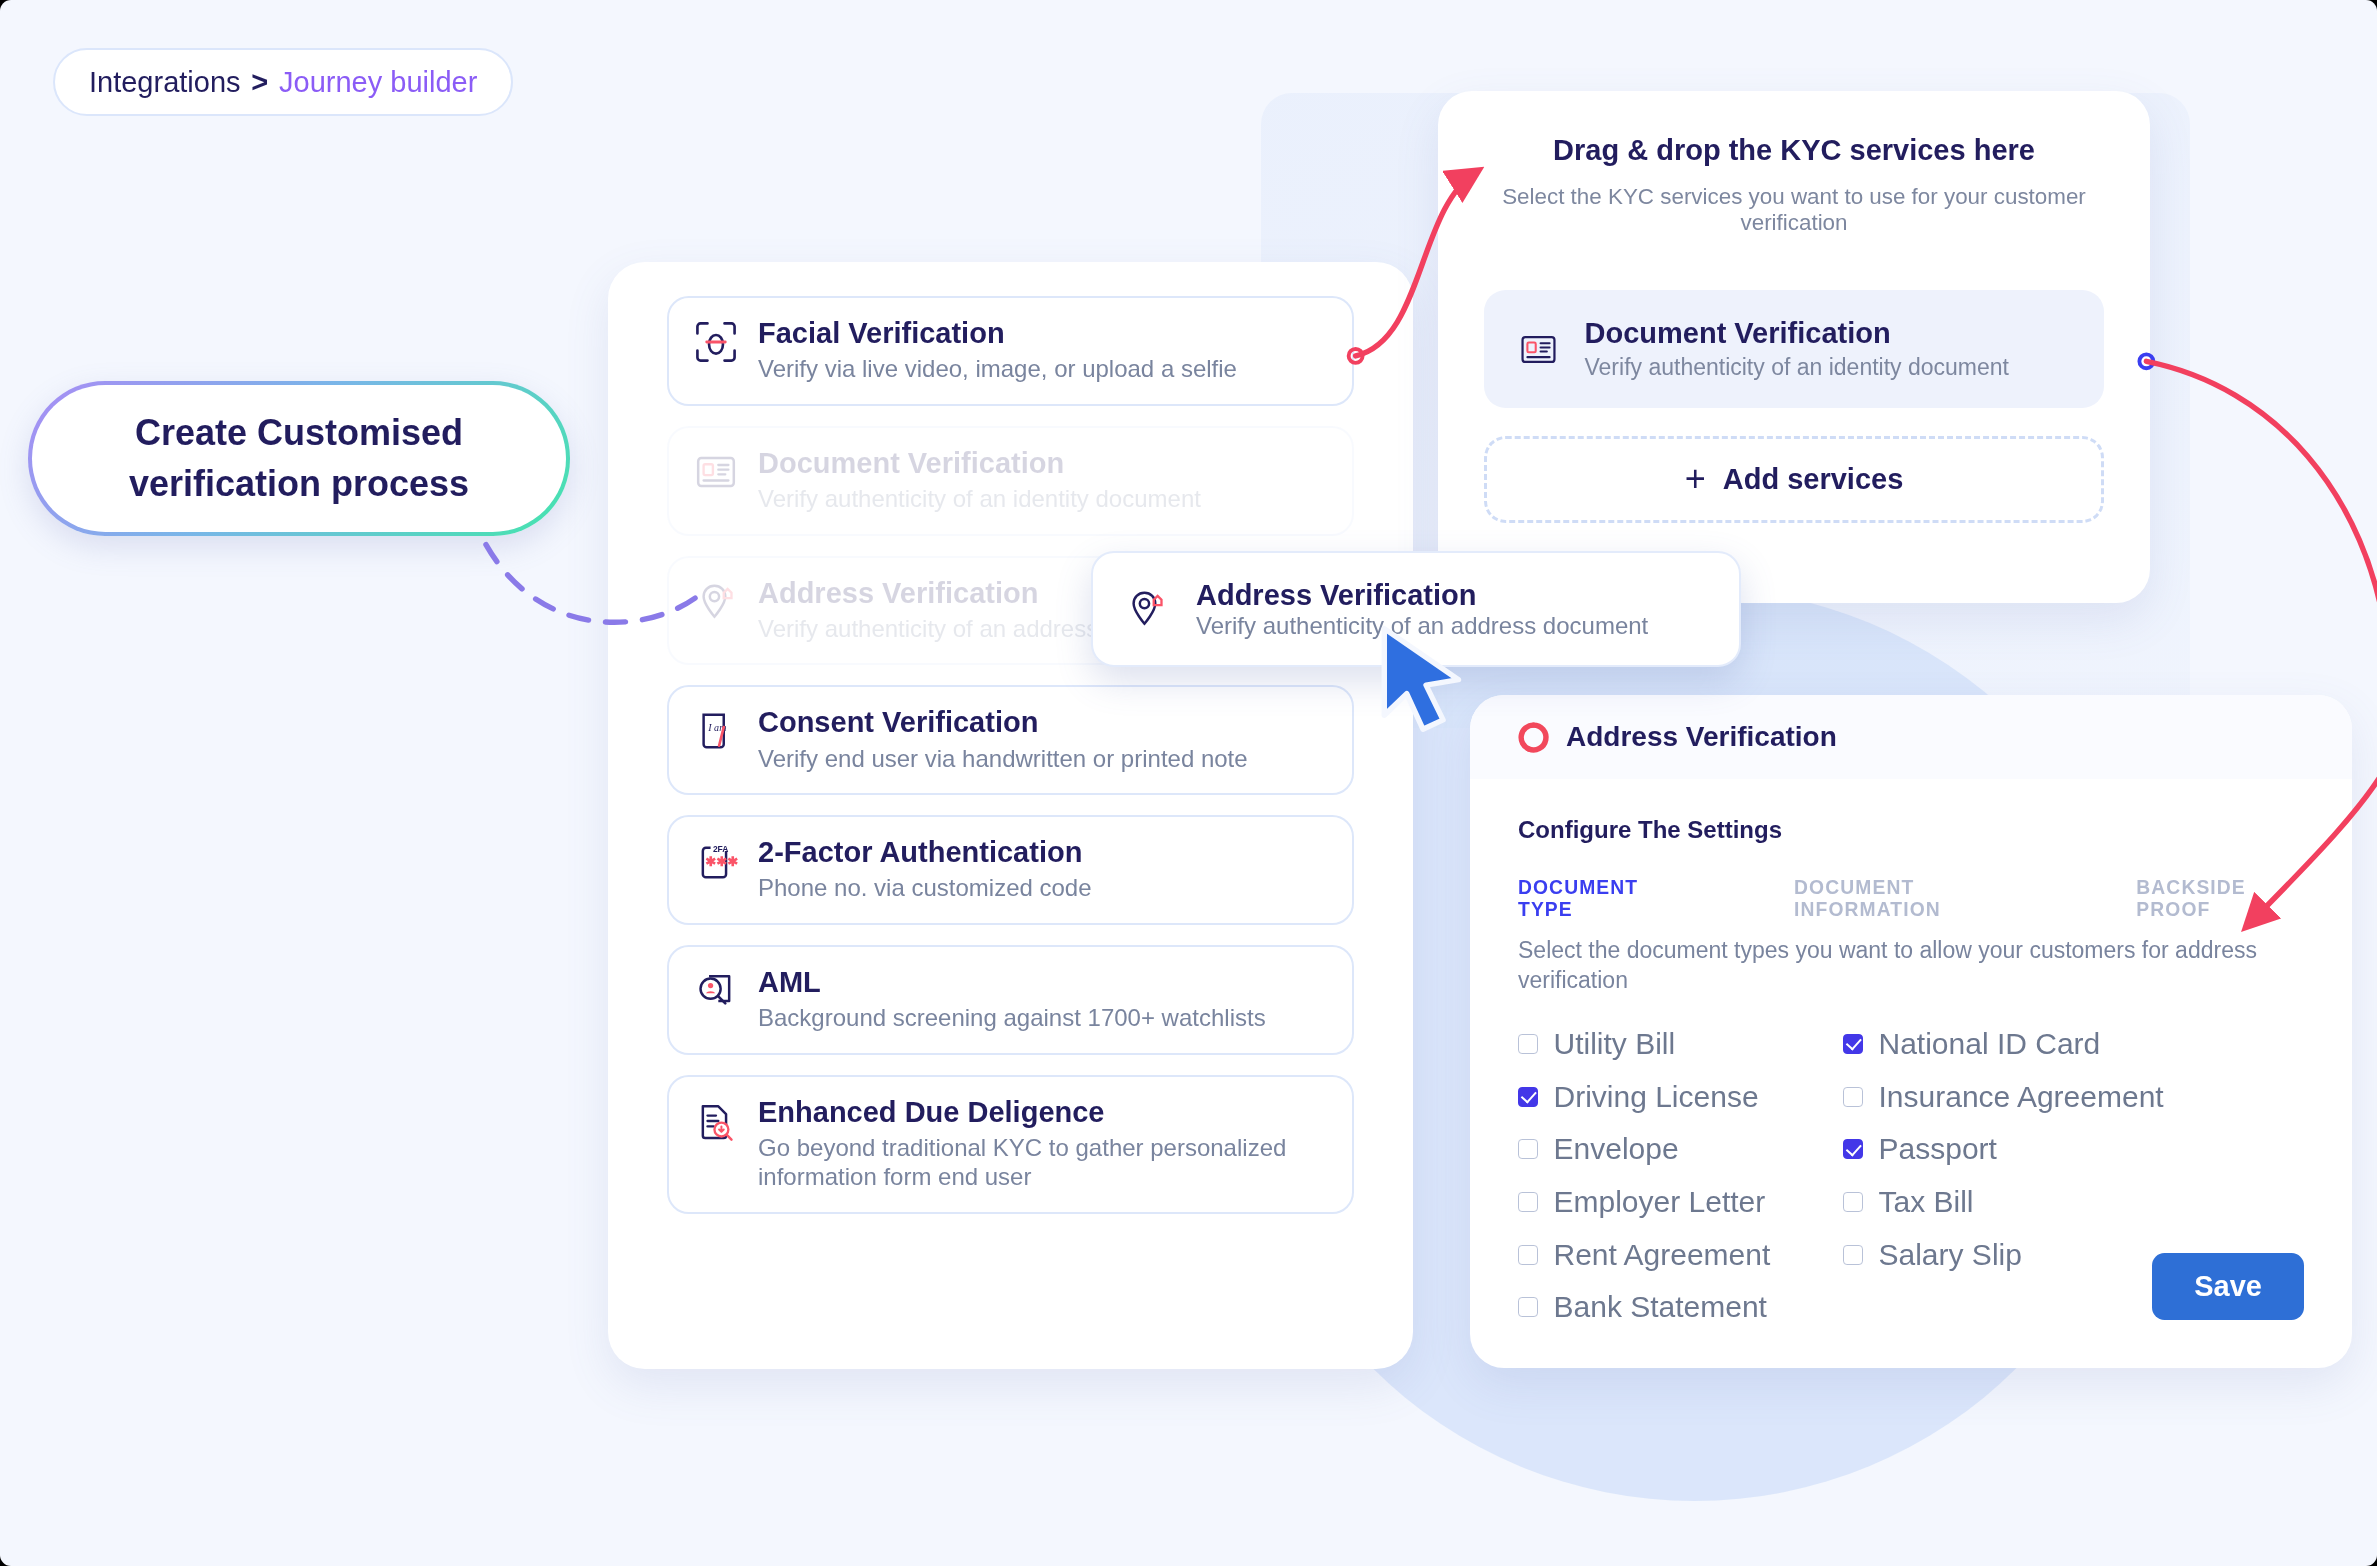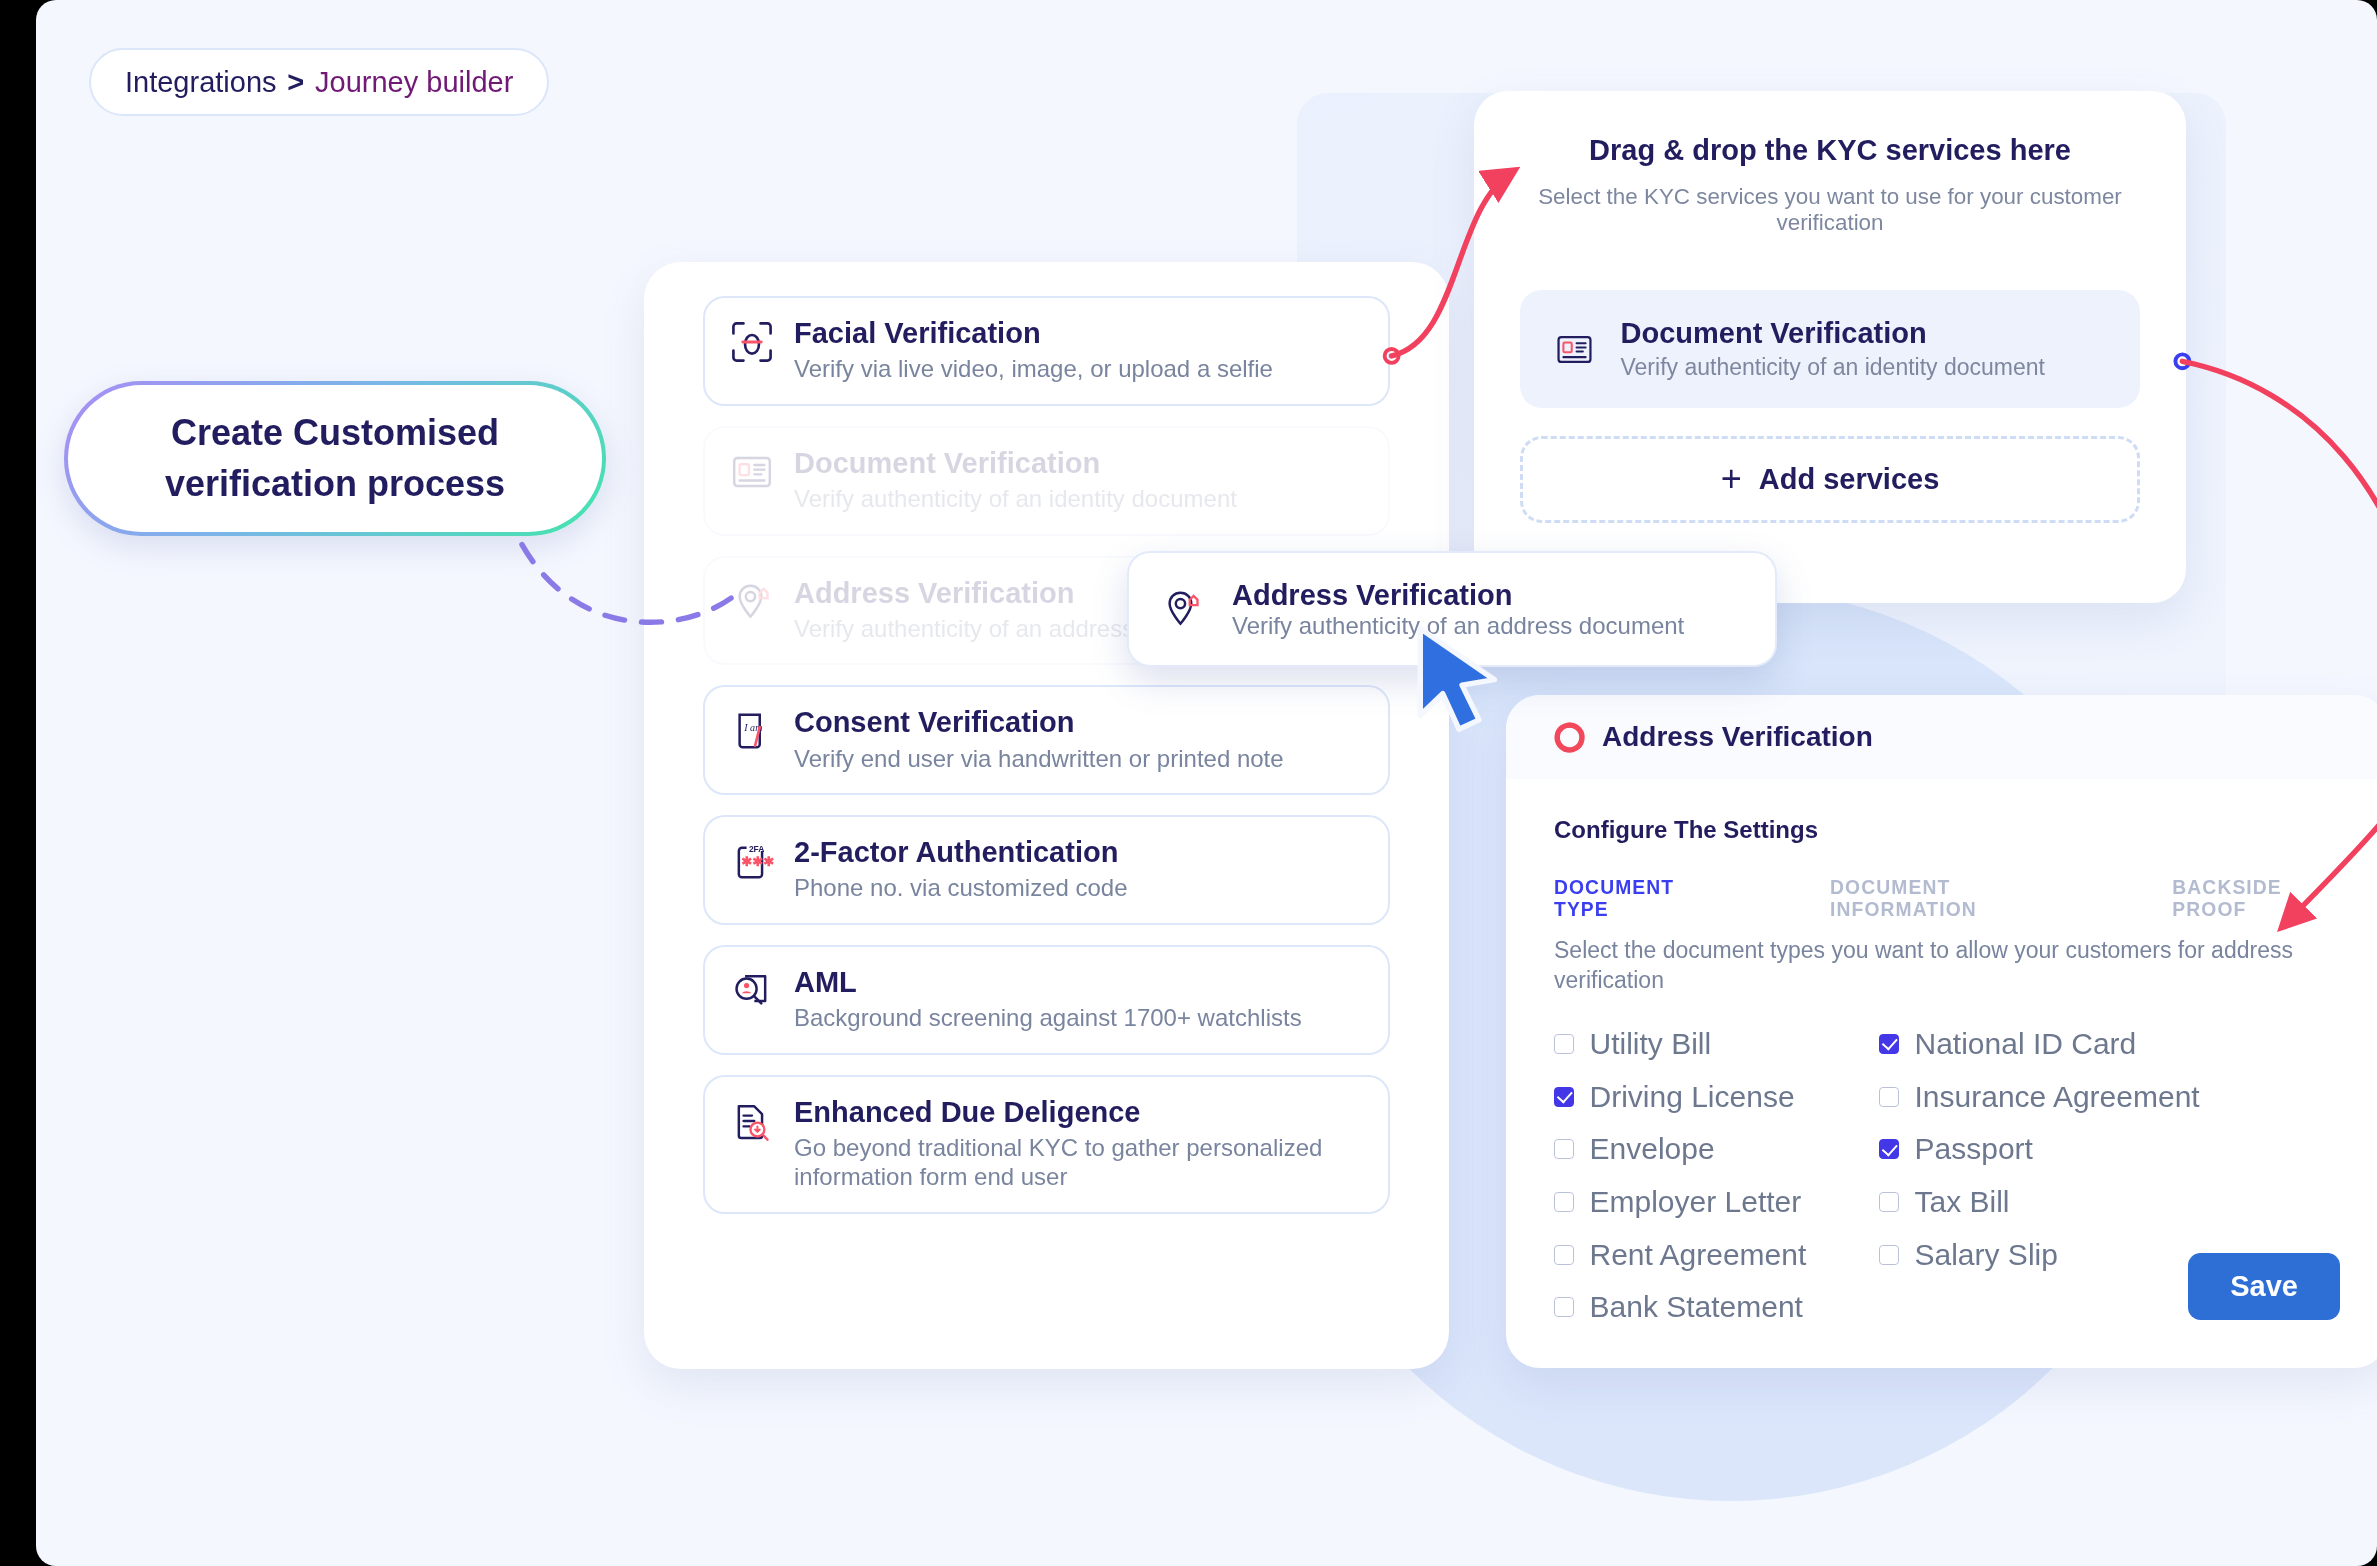--- a/index.html
+++ b/index.html
@@ -5,23 +5,22 @@
   * { box-sizing: border-box; margin: 0; padding: 0; }
   html, body {
     width: 2377px; height: 1566px;
     background: #000;
     font-family: "Liberation Sans", sans-serif;
     overflow: hidden;
   }
   #canvas {
     position: absolute; inset: 0;
     background: #f4f7fe;
-    border-radius: 20px;
+    border-radius: 11px;
     overflow: hidden;
-    margin-left: 36px;
   }
   
   .bg-circle {
     position: absolute;
     border-radius: 50%;
     background: #c7d8f7;
     opacity: .55;
   }
   #bgCircleMain { left: 1238px; top: 588px; width: 913px; height: 913px; }
   #bgSoft {
@@ -37,21 +36,21 @@
     height: 68px; display: flex; align-items: center;
     padding: 0 34px;
     background: #fff;
     border: 2.3px solid #dbe6fb;
     border-radius: 34px;
     font-size: 29px;
     white-space: nowrap;
   }
   #bcRoot { color: #221d5e; }
   #bcSep  { color: #221d5e; margin: 0 10.8px; font-weight: 700; }
-  #bcCur  { color: #701a75; }
+  #bcCur  { color: #8b5cf6; }
 
   
   #pillWrap {
     position: absolute; left: 28px; top: 381px;
     width: 542px; height: 155px;
     border-radius: 77px;
     padding: 3.9px;
     background: linear-gradient(135deg, #a98cf5 0%, #79b6e8 45%, #43e5ac 100%);
     box-shadow: 0 10.8px 31px rgba(100,110,180,.18);
   }

